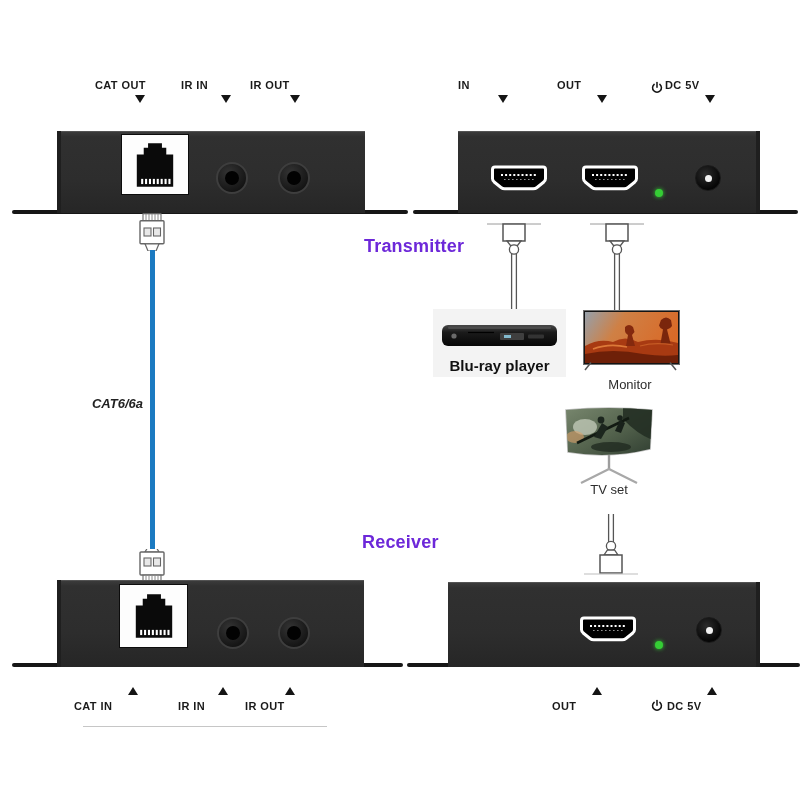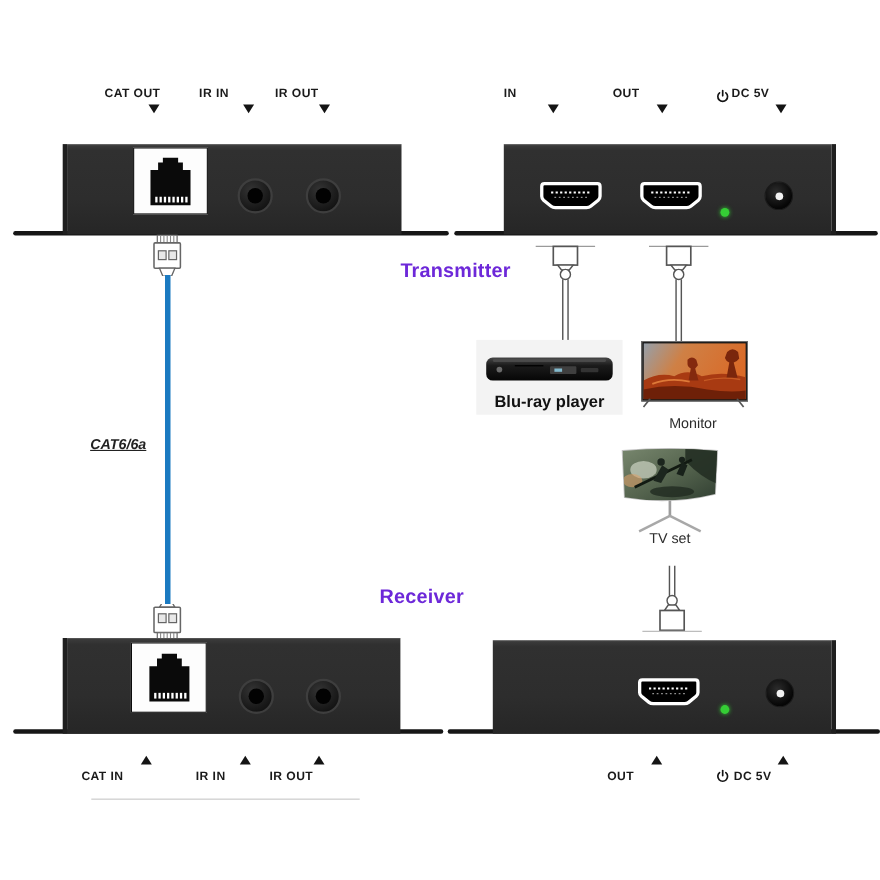--- a/index.html
+++ b/index.html
@@ -105,22 +105,22 @@
       <line x1="11" y1="11" x2="47" y2="11" stroke="#fff" stroke-width="1.8" stroke-dasharray="2 2.1"></line>
       <line x1="14" y1="15.5" x2="44" y2="15.5" stroke="#cfcfcf" stroke-width="1.2" stroke-dasharray="1.6 2.4" opacity=".7"></line>
     </svg>
     <div class="led" style="left:197px;top:58px;"></div>
     <div class="dcjack" style="left:237px;top:34px;">
         <div class="pin"></div>
       </div>
   </div>
 
   <div class="title" style="left:364px;top:236px;">Transmitter</div>
-  <div class="title" style="left:345px;top:532px;">Receiver</div>
-  <div class="cablelabel" style="left:35px;top:396px;text-decoration:underline;">CAT6/6a</div>
+  <div class="title" style="left:362px;top:532px;">Receiver</div>
+  <div class="cablelabel" style="left:45px;top:396px;">CAT6/6a</div>
 
   <svg class="abs" style="left:134px;top:213px;" width="36" height="38" viewBox="0 0 36 38">
     <rect x="9" y="0.8" width="18" height="7" fill="#fff" stroke="#6a6a6a" stroke-width="1.1"></rect>
     <g stroke="#8a8a8a" stroke-width="1">
         <line x1="12" y1="1" x2="12" y2="7.6"></line>
         <line x1="15" y1="1" x2="15" y2="7.6"></line>
         <line x1="18" y1="1" x2="18" y2="7.6"></line>
         <line x1="21" y1="1" x2="21" y2="7.6"></line>
         <line x1="24" y1="1" x2="24" y2="7.6"></line>
       </g>

